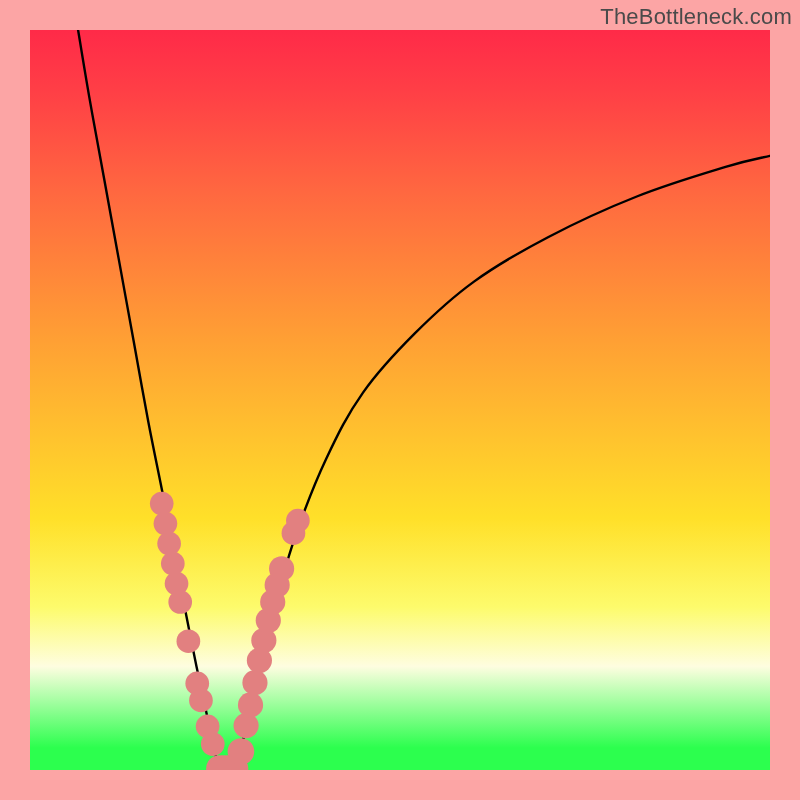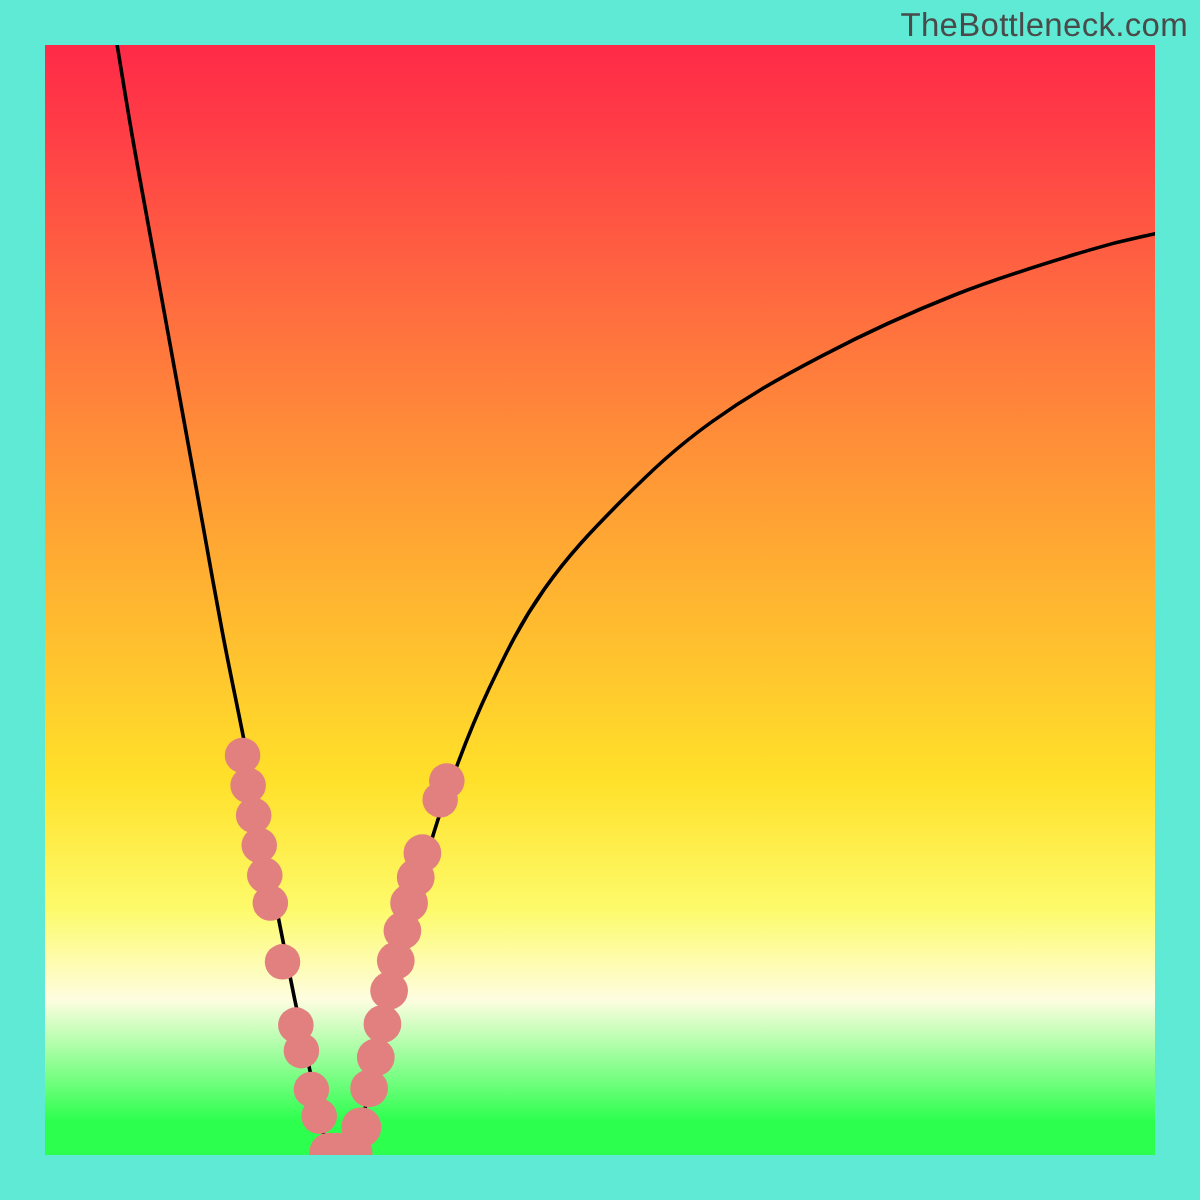--- a/index.html
+++ b/index.html
@@ -10,21 +10,21 @@
     overflow: hidden;
     background: #000;
     font-family: Arial, Helvetica, sans-serif;
   }
   .frame {
     position: absolute;
     top: 0;
     left: 0;
     width: 800px;
     height: 800px;
-    background: #5eead4;
+    background: #fca5a5;
   }
   .plot {
     position: absolute;
     top: 30px;
     left: 30px;
     width: 740px;
     height: 740px;
     background: linear-gradient(
       to bottom,
       #ff2a48 0%,

